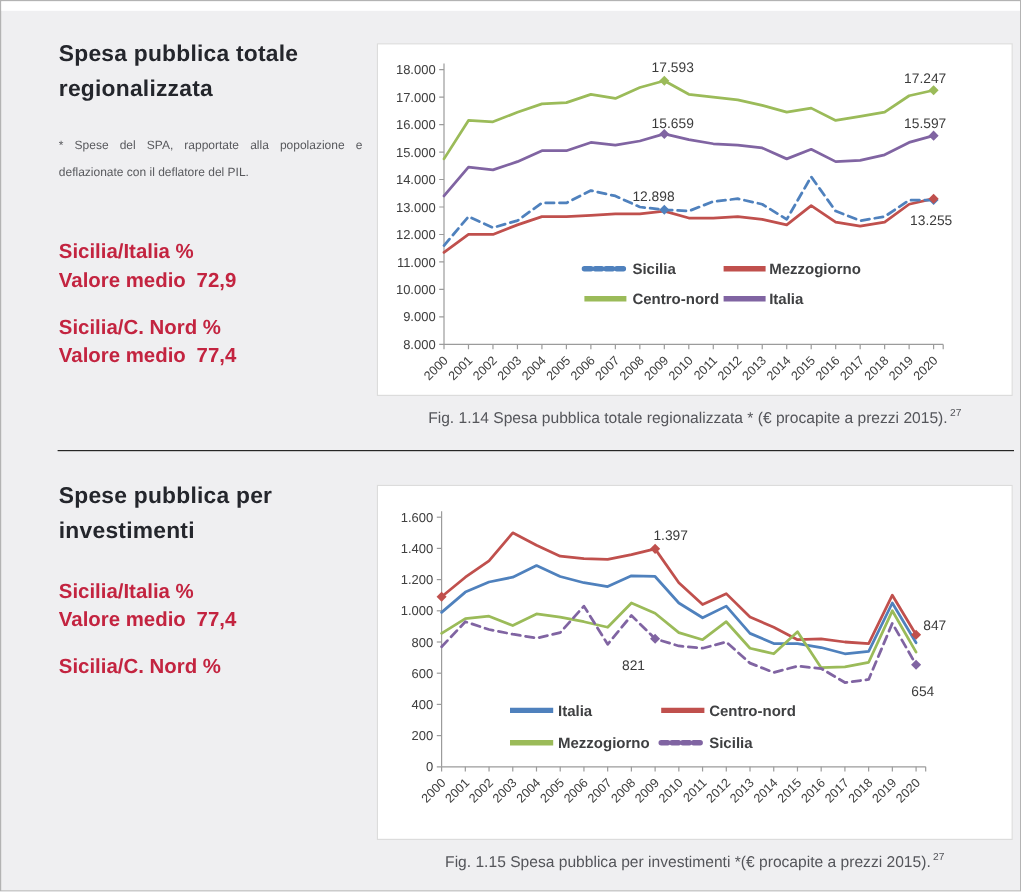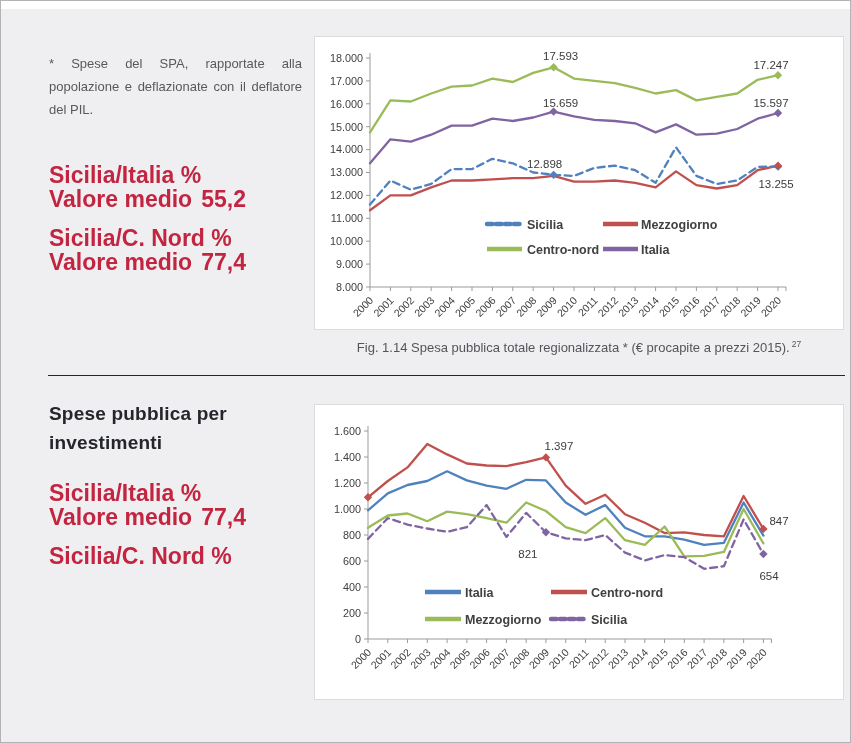--- a/index.html
+++ b/index.html
@@ -11,28 +11,28 @@
   }
   .top-strip{position:absolute;top:0;left:0;right:0;height:8px;background:#ffffff;}
   .left-col{position:absolute;left:48px;width:253px;}
   #col1{top:30px;}
   #col2{top:398px;}
   .sec-title{
     font-size:19px;font-weight:700;color:#24262c;line-height:29px;
     letter-spacing:.2px;margin:0 0 0 0;
   }
   .sec-note{
-    margin-top:21px;font-size:13px;line-height:23px;color:#58595d;
+    margin-top:21px;font-size:10px;line-height:23px;color:#58595d;
     text-align:justify;
   }
   .stats{margin-top:42px;}
   #col2 .stats{margin-top:24px;}
   .stat-block{margin-bottom:15px;}
   .stat-heading,.stat-line{
-    font-size:23px;font-weight:700;color:#c32440;line-height:24px;
+    font-size:17px;font-weight:700;color:#c32440;line-height:24px;
   }
   .stat-value{margin-left:9px;}
   .chart-panel{
     position:absolute;left:313px;width:530px;background:#ffffff;
     border:1px solid #dcdcdc;
   }
   #panel1{top:35px;height:294px;}
   #panel2{top:403px;height:296px;}
   .caption{
     position:absolute;left:313px;width:530px;text-align:center;
@@ -52,25 +52,26 @@
   .point-label{font-size:11.5px;fill:#3b3b3b;}
   .legend-label{font-size:12.5px;font-weight:700;fill:#3f4042;}
 </style>
 </head>
 <body>
 
 <div id="page">
   <div class="top-strip"></div>
 
   <div class="left-col" id="col1">
+    <h2 class="sec-title">Spesa pubblica totale regionalizzata</h2>
     <div class="sec-note">* Spese del SPA, rapportate alla popolazione e deflazionate con il deflatore del PIL.</div>
     <div class="stats">
       <div class="stat-block">
         <div class="stat-heading">Sicilia/Italia %</div>
-        <div class="stat-line"><span>Valore medio</span><span class="stat-value">55,2</span></div>
+        <div class="stat-line"><span>Valore medio</span><span class="stat-value">72,9</span></div>
       </div>
       <div class="stat-block">
         <div class="stat-heading">Sicilia/C. Nord %</div>
         <div class="stat-line"><span>Valore medio</span><span class="stat-value">77,4</span></div>
       </div>
     </div>
   </div>
 
   <div class="chart-panel" id="panel1">
     <svg id="chart1" width="528" height="292">
@@ -266,13 +267,14 @@
         <line x1="110" y1="187" x2="146" y2="187" stroke="#4F81BD" stroke-width="4.5"></line>
         <text x="150" y="191.5" class="legend-label">Italia</text>
         <line x1="236" y1="187" x2="272" y2="187" stroke="#C0504D" stroke-width="4.5"></line>
         <text x="276" y="191.5" class="legend-label">Centro-nord</text>
         <line x1="110" y1="214" x2="146" y2="214" stroke="#9BBB59" stroke-width="4.5"></line>
         <text x="150" y="218.5" class="legend-label">Mezzogiorno</text>
         <line x1="236" y1="214" x2="272" y2="214" stroke="#8064A2" stroke-width="4.5" stroke-dasharray="5.5 3.5" stroke-linecap="round"></line>
         <text x="276" y="218.5" class="legend-label">Sicilia</text>
       </svg>
   </div>
+  <div class="caption" id="caption2"><span>Fig. 1.15 Spesa pubblica per investimenti *(€ procapite a prezzi 2015).</span><sup>27</sup></div>
 </div>
 
 </body></html>

